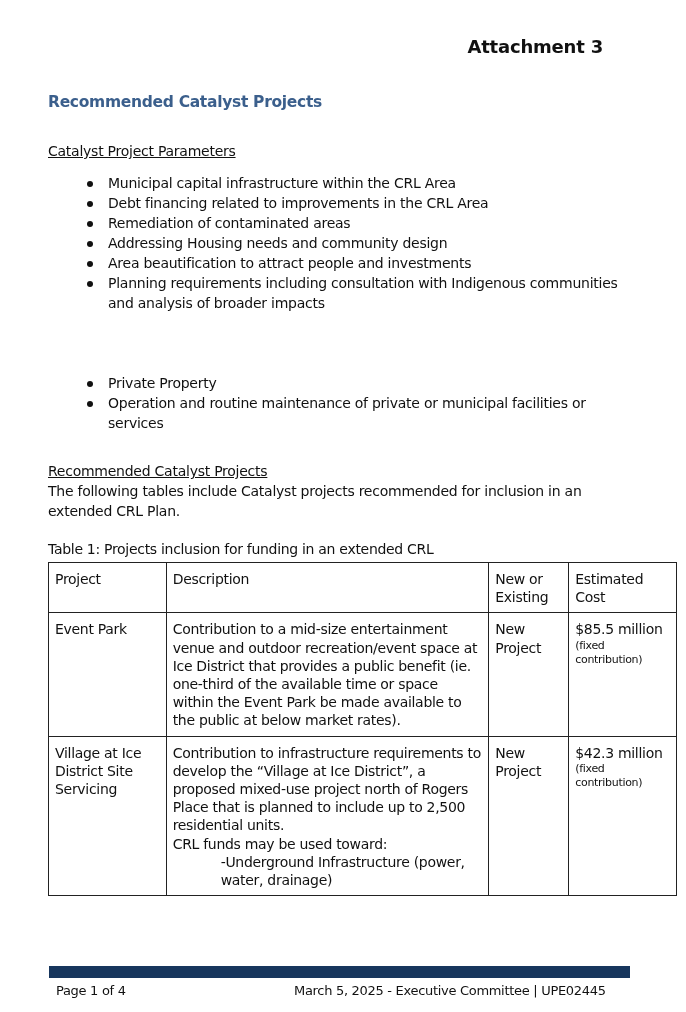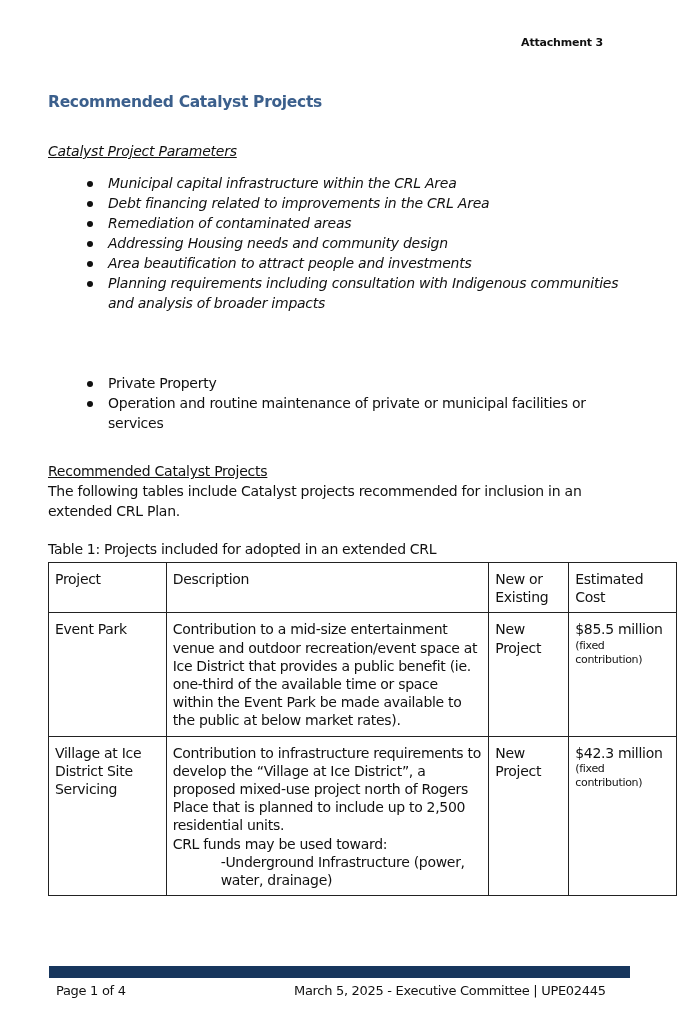--- a/index.html
+++ b/index.html
@@ -3,21 +3,21 @@
 <meta charset="utf-8">
 <style>
   html, body { margin: 0; padding: 0; background: #ffffff; }
   body {
     width: 686px; height: 1012px; position: relative; overflow: hidden;
     font-family: "DejaVu Sans", sans-serif; color: #111;
   }
   .page { position: absolute; left: 0; top: 0; width: 686px; height: 1012px; }
   .attachment {
     position: absolute; top: 36px; right: 83px;
-    font-weight: bold; font-size: 11px; letter-spacing: -0.2px;
+    font-weight: bold; font-size: 18px; letter-spacing: -0.2px;
   }
   .section-title {
     position: absolute; left: 48px; top: 93px;
     font-weight: bold; font-size: 15.5px; color: #3b5f8c; letter-spacing: -0.3px;
   }
   .body-text { font-size: 14px; line-height: 20px; letter-spacing: -0.25px; }
   .block { position: absolute; left: 48px; width: 600px; }
   .u { text-decoration: underline; }
   ul.bullets { margin: 12px; padding: 0; list-style: none; }
   ul.bullets li { position: relative; padding-left: 48px; }
@@ -48,21 +48,21 @@
   .footer-right { position: absolute; left: 294px; top: 983px; font-size: 13px; letter-spacing: -0.3px; }
 </style>
 </head>
 <body>
 
 <div class="page">
 
   <div class="attachment">Attachment 3</div>
   <div class="section-title">Recommended Catalyst Projects</div>
 
-  <div class="block body-text" style="top:141px;font-style:italic;">
+  <div class="block body-text" style="top:141px;">
     <div class="u">Catalyst Project Parameters</div>
     <ul class="bullets" style="width:580px;">
       <li>Municipal capital infrastructure within the CRL Area</li>
       <li>Debt financing related to improvements in the CRL Area</li>
       <li>Remediation of contaminated areas</li>
       <li>Addressing Housing needs and community design</li>
       <li>Area beautification to attract people and investments</li>
       <li>Planning requirements including consultation with Indigenous communities and analysis of broader impacts</li>
     </ul>
   </div>
@@ -72,21 +72,21 @@
       <li>Private Property</li>
       <li>Operation and routine maintenance of private or municipal facilities or services</li>
     </ul>
   </div>
 
   <div class="block body-text" style="top:461px;">
     <div class="u">Recommended Catalyst Projects</div>
     <div style="width:560px;">The following tables include Catalyst projects recommended for inclusion in an extended CRL Plan.</div>
   </div>
 
-  <div class="caption">Table 1: Projects included for adopted in an extended CRL</div>
+  <div class="caption">Table 1: Projects inclusion for funding in an extended CRL</div>
 
   <table class="projects">
     <tbody>
         <tr>
       <th class="col1">Project</th>
       <th class="col2">Description</th>
       <th class="col3">New or Existing</th>
       <th class="col4">Estimated Cost</th>
     </tr>
     <tr>

